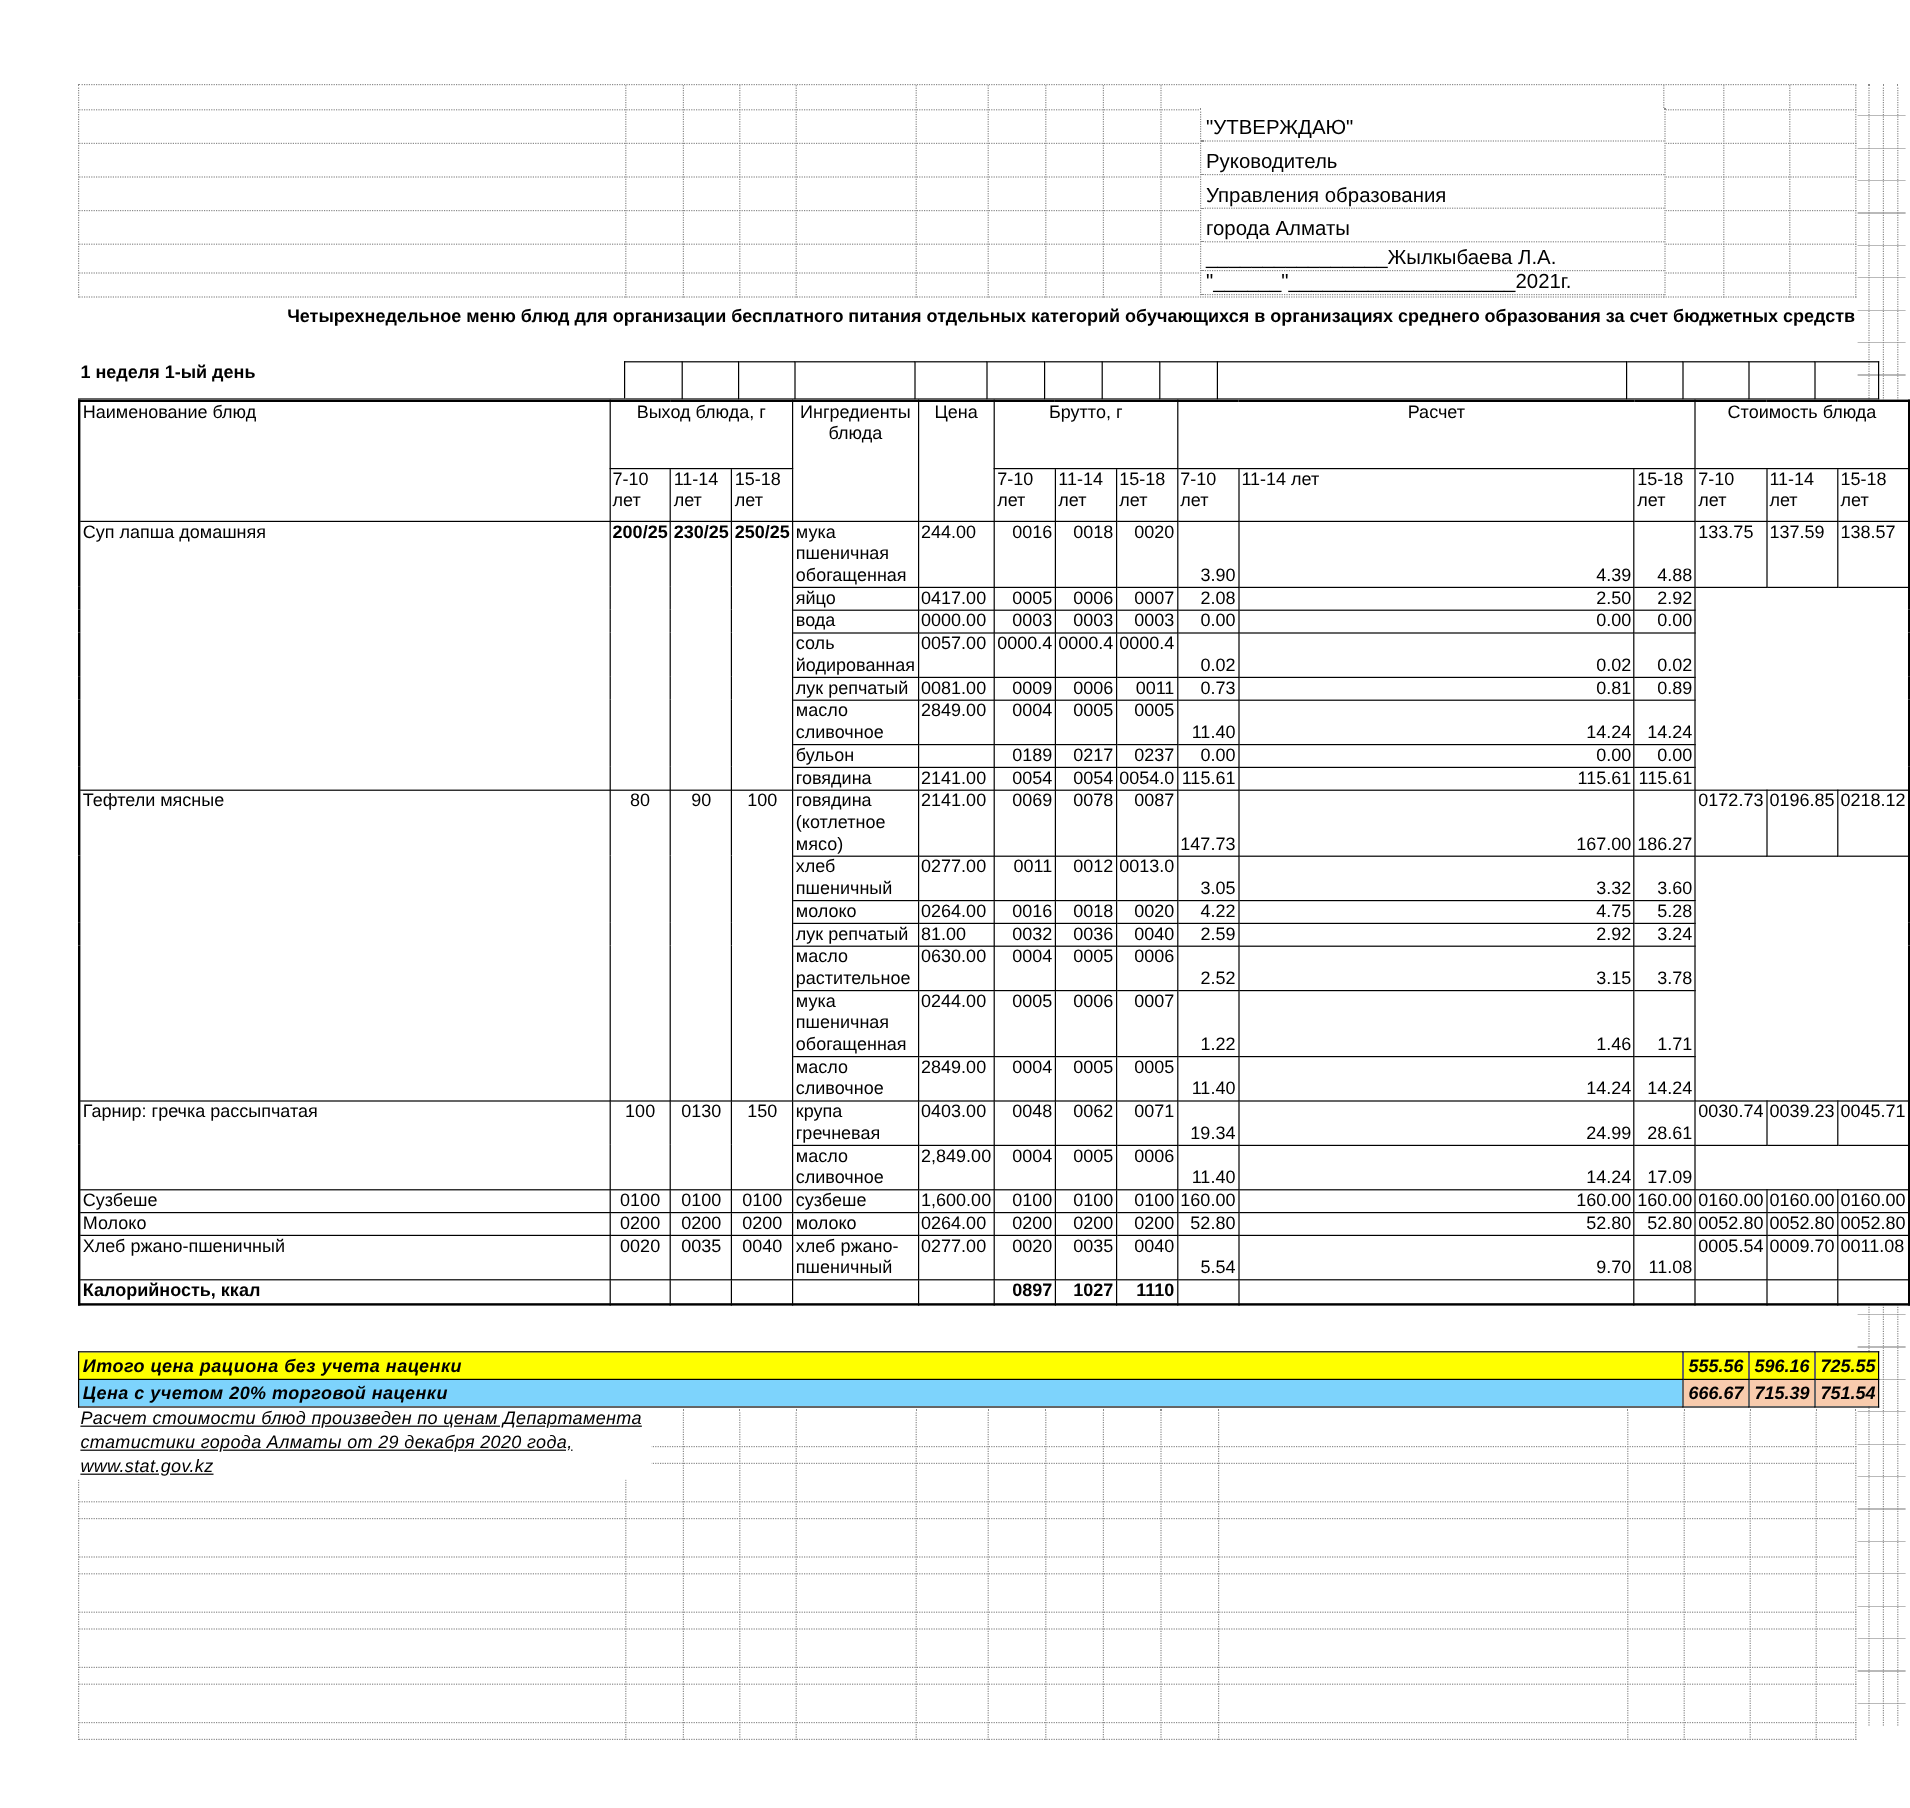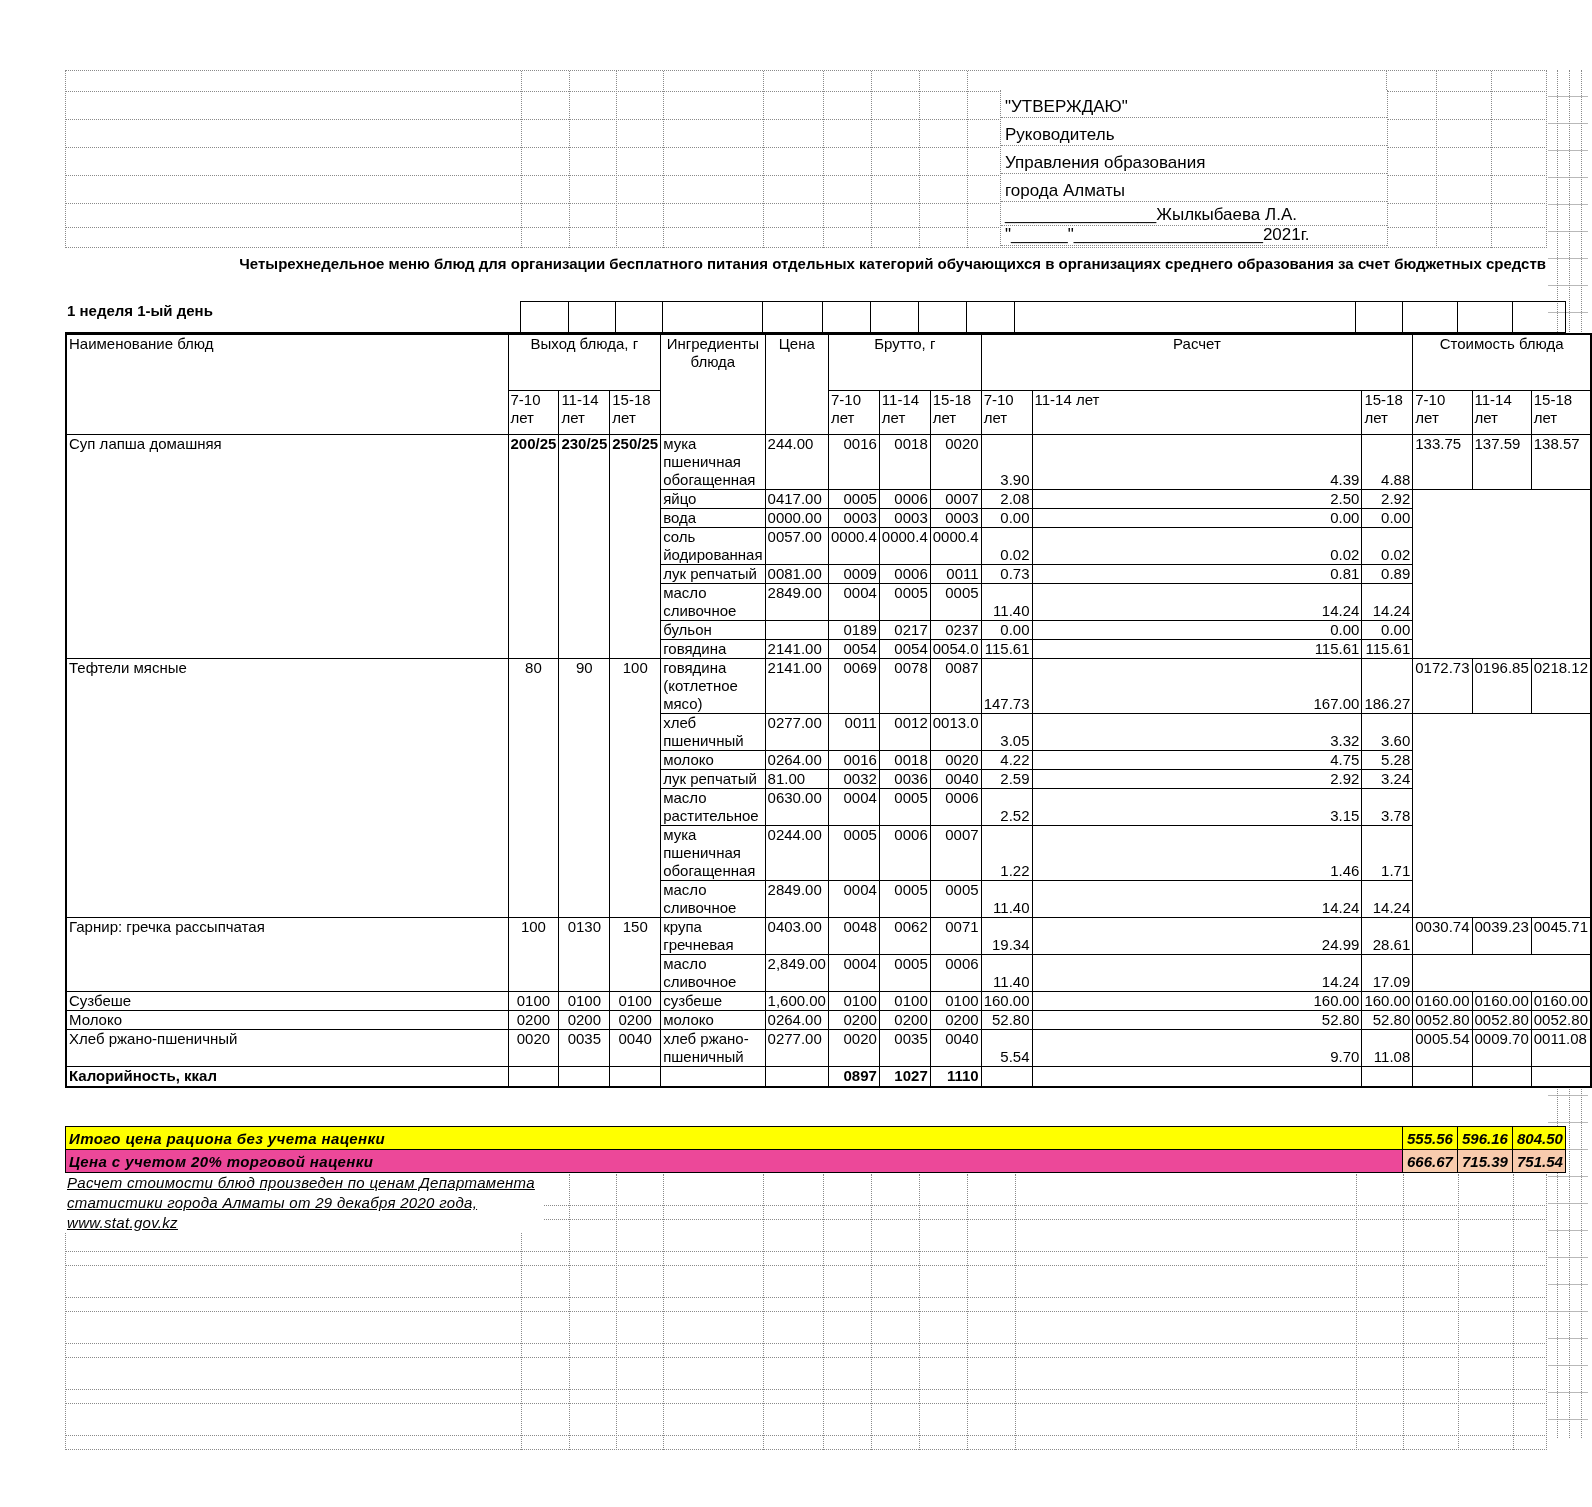--- a/index.html
+++ b/index.html
@@ -440,24 +440,24 @@
         <col style="width: 1337px;">
         <col style="width: 55px;">
         <col style="width: 55px;">
         <col style="width: 53px;">
       </colgroup>
       <tbody>
         <tr>
           <td class="tlabel" style="background: rgb(255, 255, 0);">Итого цена рациона без учета наценки</td>
           <td class="tval" style="background: rgb(255, 255, 0);">555.56</td>
           <td class="tval" style="background: rgb(255, 255, 0);">596.16</td>
-          <td class="tval" style="background: rgb(255, 255, 0);">804.50</td>
+          <td class="tval" style="background: rgb(255, 255, 0);">725.55</td>
         </tr>
         <tr>
-          <td class="tlabel" style="background: #ec4899;">Цена с учетом 20% торговой наценки</td>
+          <td class="tlabel" style="background: #7dd3fc;">Цена с учетом 20% торговой наценки</td>
           <td class="tval" style="background: rgb(248, 203, 173);">666.67</td>
           <td class="tval" style="background: rgb(248, 203, 173);">715.39</td>
           <td class="tval" style="background: rgb(248, 203, 173);">751.54</td>
         </tr>
       </tbody>
     </table>
 
   <div id="footnote" class="abs">
     <div class="fn-line">Расчет стоимости блюд произведен по ценам Департамента</div>
     <div class="fn-line">статистики города Алматы от 29 декабря 2020 года,</div>

